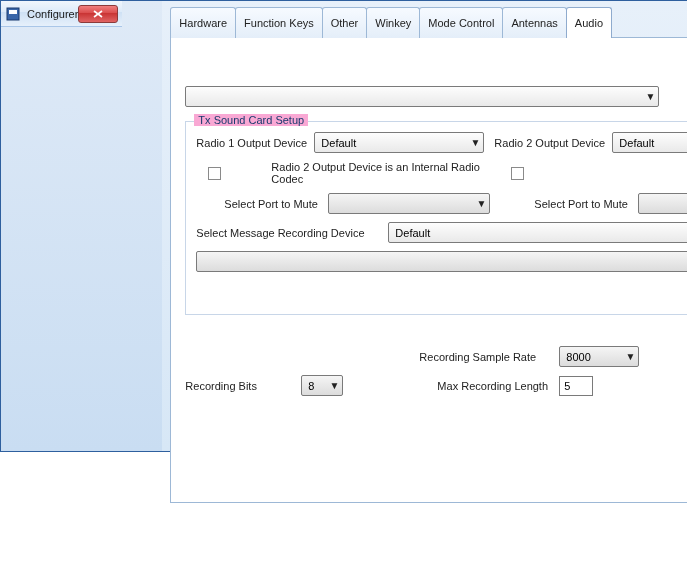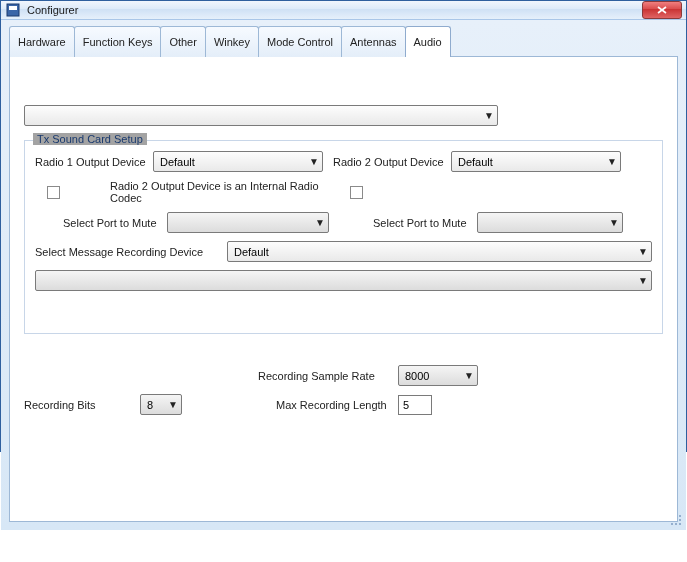--- a/index.html
+++ b/index.html
@@ -11,21 +11,22 @@
     width: 687px;
     height: 562px;
     overflow: hidden;
   }
   .window {
     width: 687px;
     height: 452px;
     border: 1px solid #2e5f9e;
     background: linear-gradient(to bottom, #dfeaf7, #c9ddf2);
     display: flex;
-    flex-direction: column;
+    flex-direction: row;
+    gap: 40px;
   }
   .titlebar {
     height: 26px;
     background: linear-gradient(to bottom, #f0f6fd 0%, #dceaf9 45%, #cfe1f5 46%, #e6f0fb 100%);
     display: flex;
     align-items: center;
     padding: 0 4px;
     border-bottom: 1px solid #a9c6e8;
   }
   .titlebar .app-icon {
@@ -102,21 +103,21 @@
   .groupbox {
     border: 1px solid #c8d6e8;
     margin-top: 14px;
     padding: 10px 10px 20px 10px;
     position: relative;
     height: 194px;
   }
   .groupbox .legend {
     position:absolute;
     top:-8px; left:8px;
-    background:#a3a3a3;
+    background:#f9a8d4;
     padding: 0 4px;
     color:#1a3a6e;
   }
   .row {
     display:flex;
     align-items:center;
     margin-bottom: 8px;
   }
   .lbl { color:#222; }
   .chk {

